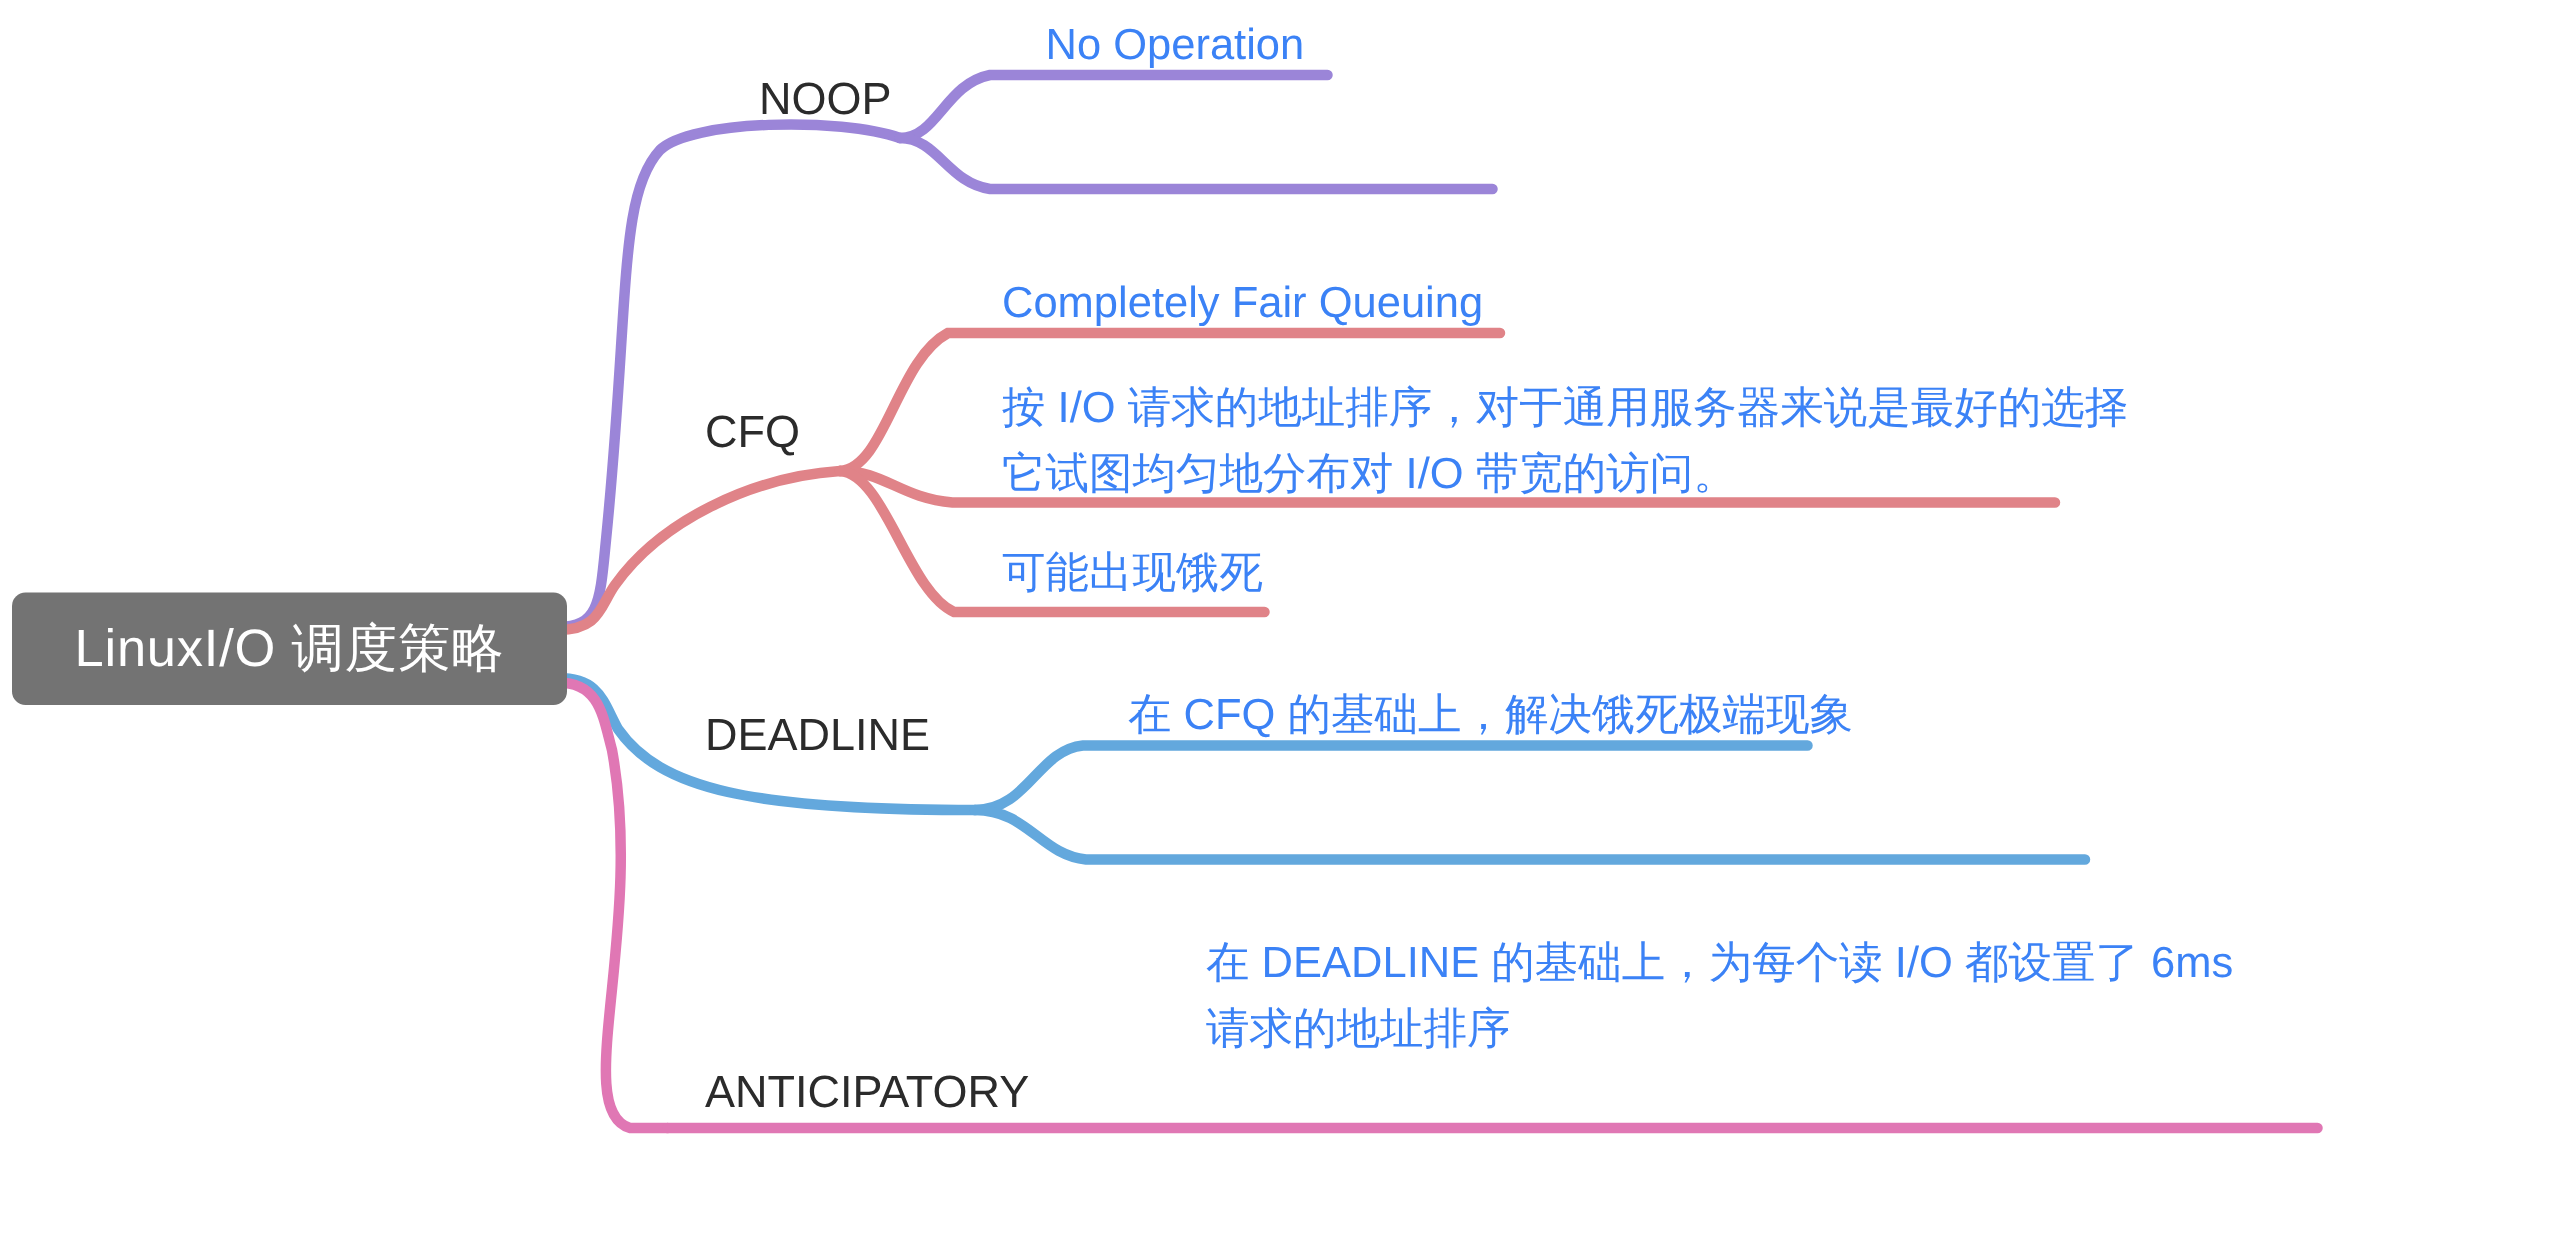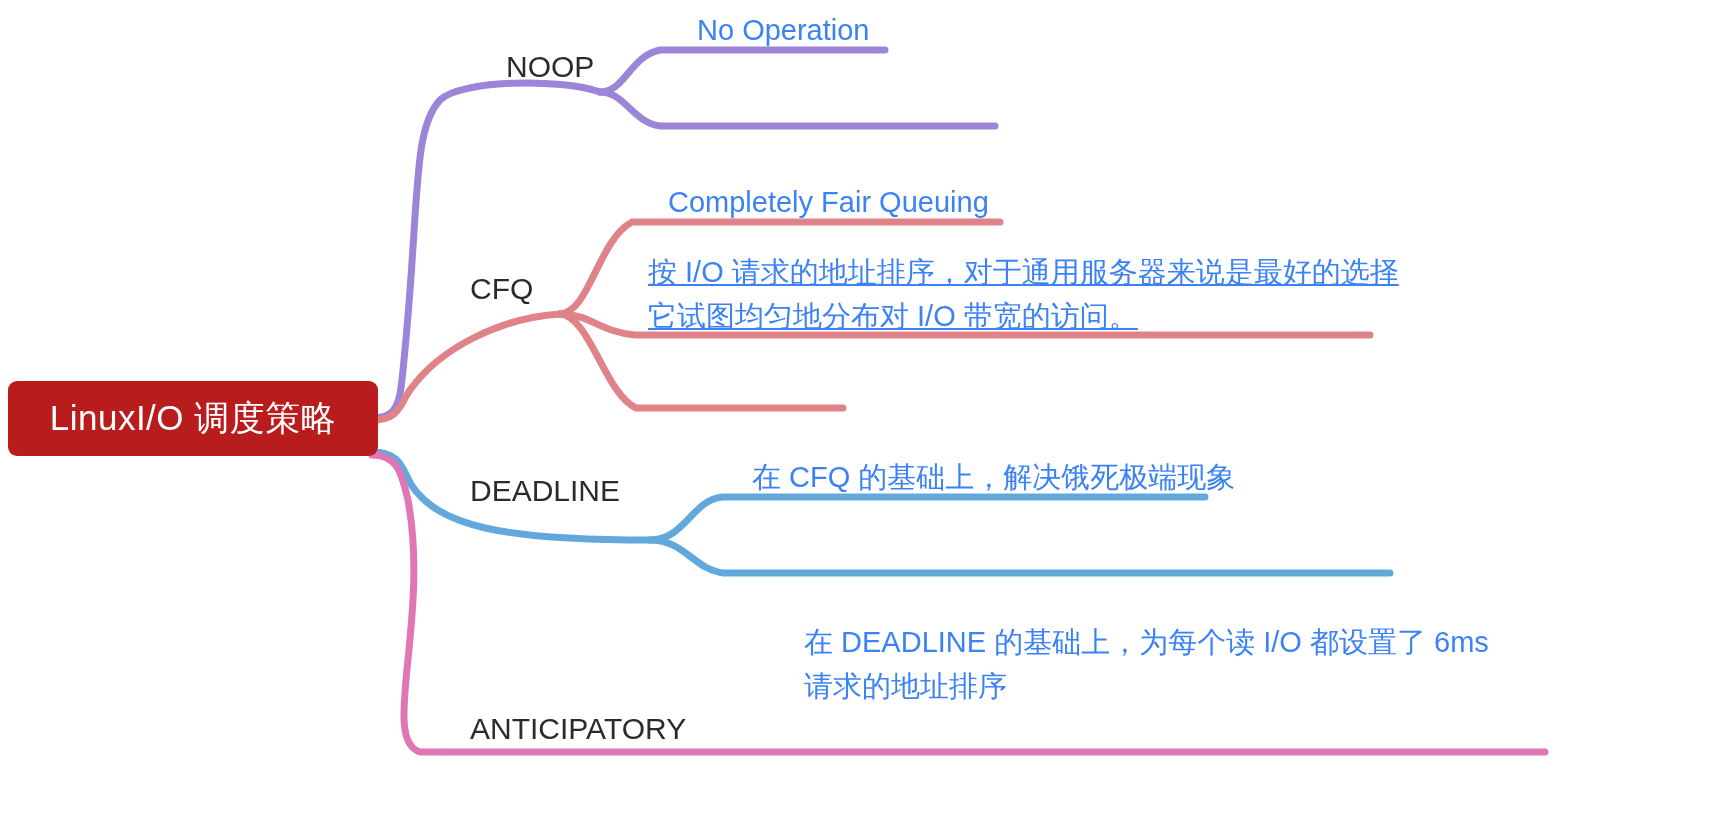--- a/index.html
+++ b/index.html
@@ -20,24 +20,24 @@
   #branches {
     position: absolute;
     left: 0;
     top: 0;
     width: 1716px;
     height: 830px;
   }
   .root-node {
     position: absolute;
     left: 8px;
-    top: 381px;
+    top: 395px;
     width: 370px;
     height: 75px;
-    background: #b91c1c;
+    background: #737373;
     border-radius: 9px;
     display: flex;
     align-items: center;
     justify-content: center;
     box-sizing: border-box;
     z-index: 5;
   }
   .root-label {
     color: #ffffff;
     font-size: 35px;
@@ -101,23 +101,26 @@
 
   <div class="branch-label" style="left:470px; top:50px;margin-left:36px;">NOOP</div>
   <div class="leaf-text" style="left:697px; top:8px;">
     <span class="line">No Operation</span>
   </div>
 
   <div class="branch-label" style="left:470px; top:272px;">CFQ</div>
   <div class="leaf-text" style="left:668px; top:180px;">
     <span class="line">Completely Fair Queuing</span>
   </div>
-  <div class="leaf-text" style="left:648px; top:250px;text-decoration:underline;">
+  <div class="leaf-text" style="left:668px; top:250px;">
     <span class="line">按 I/O 请求的地址排序，对于通用服务器来说是最好的选择</span>
     <span class="line">它试图均匀地分布对 I/O 带宽的访问。</span>
+  </div>
+  <div class="leaf-text" style="left:668px; top:360px;">
+    <span class="line">可能出现饿死</span>
   </div>
 
   <div class="branch-label" style="left:470px; top:474px;">DEADLINE</div>
   <div class="leaf-text" style="left:752px; top:455px;">
     <span class="line">在 CFQ 的基础上，解决饿死极端现象</span>
   </div>
 
   <div class="branch-label" style="left:470px; top:712px;">ANTICIPATORY</div>
   <div class="leaf-text" style="left:804px; top:620px;">
     <span class="line">在 DEADLINE 的基础上，为每个读 I/O 都设置了 6ms</span>

